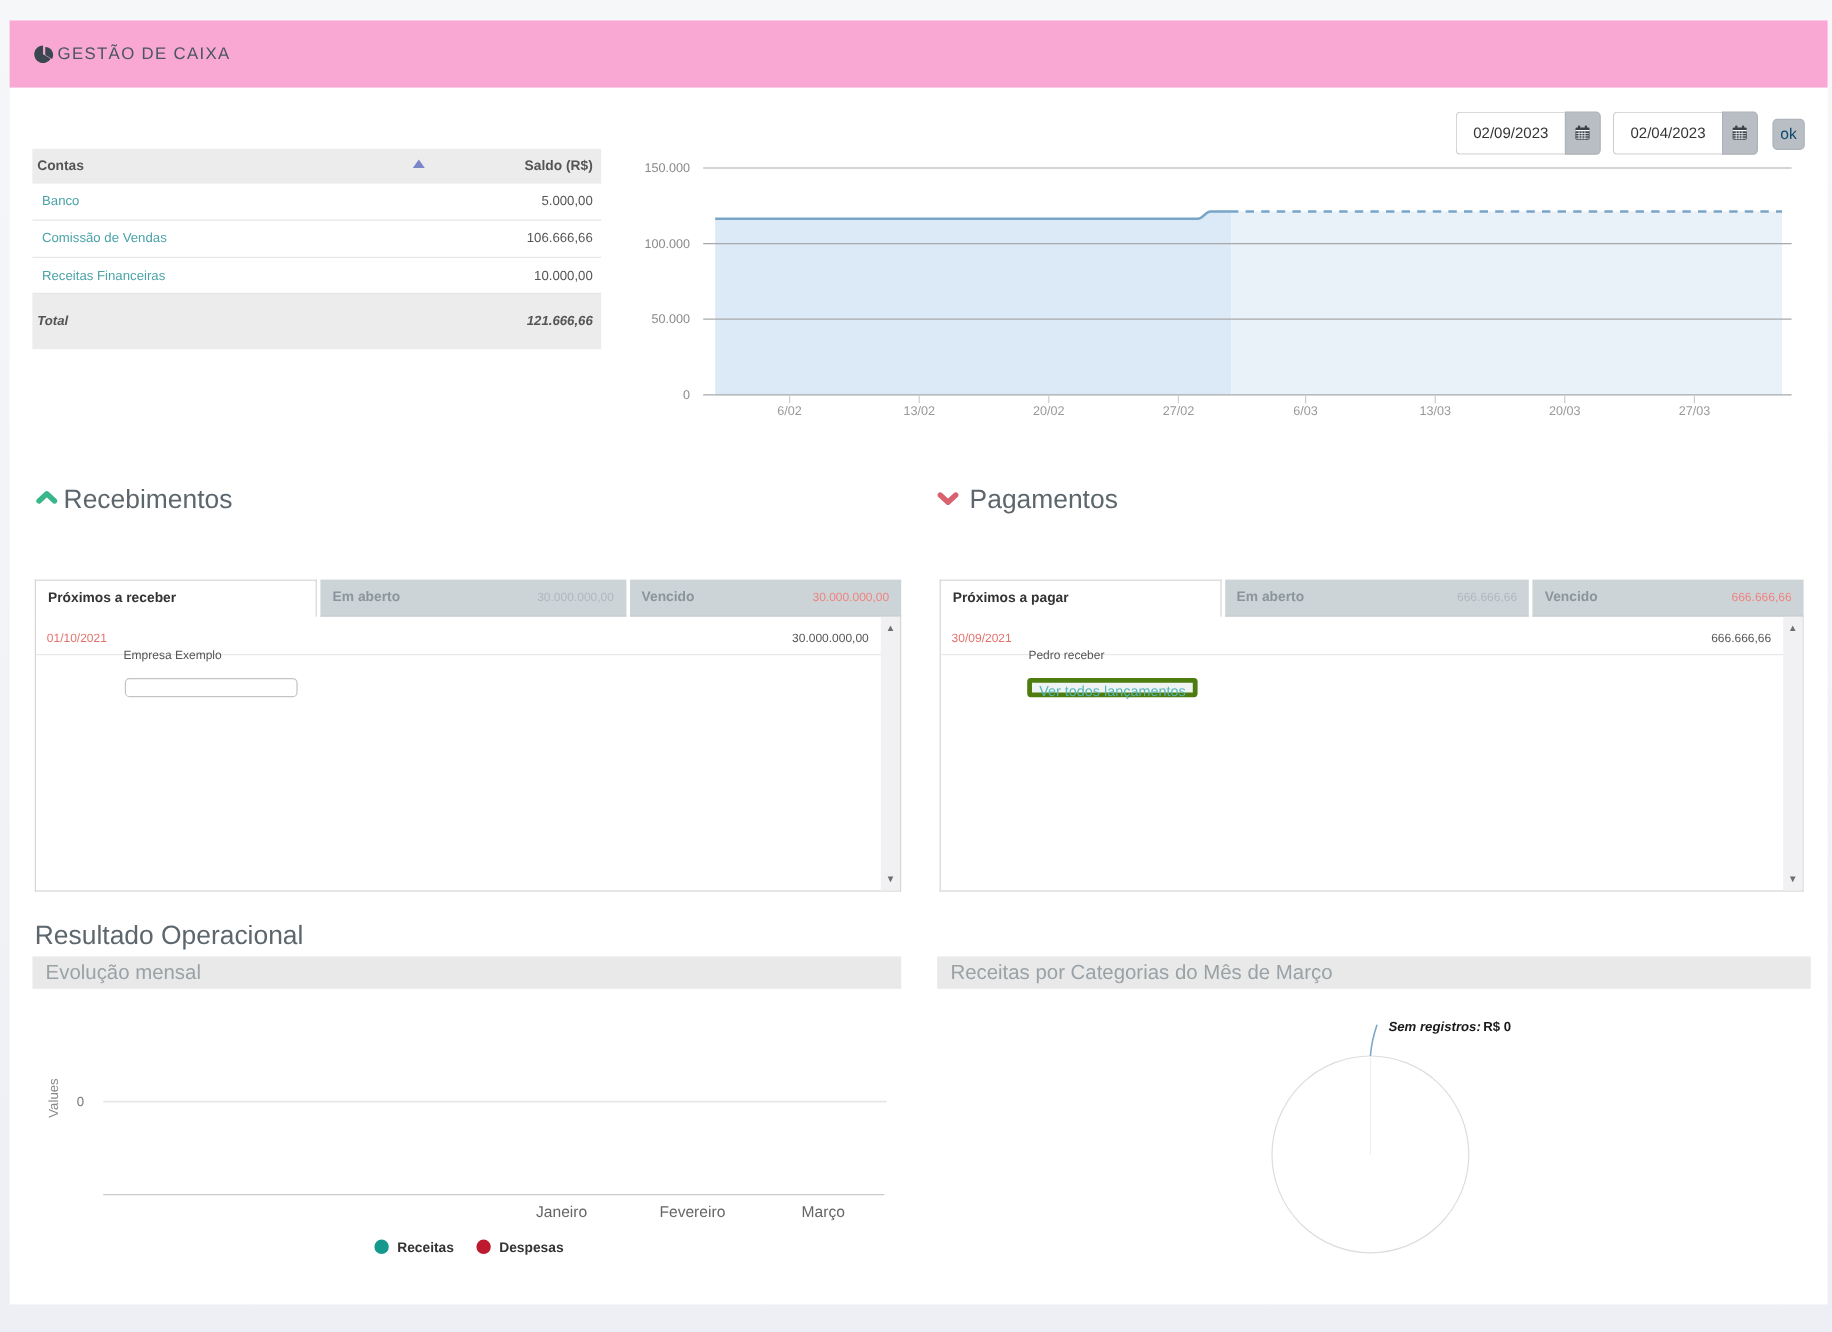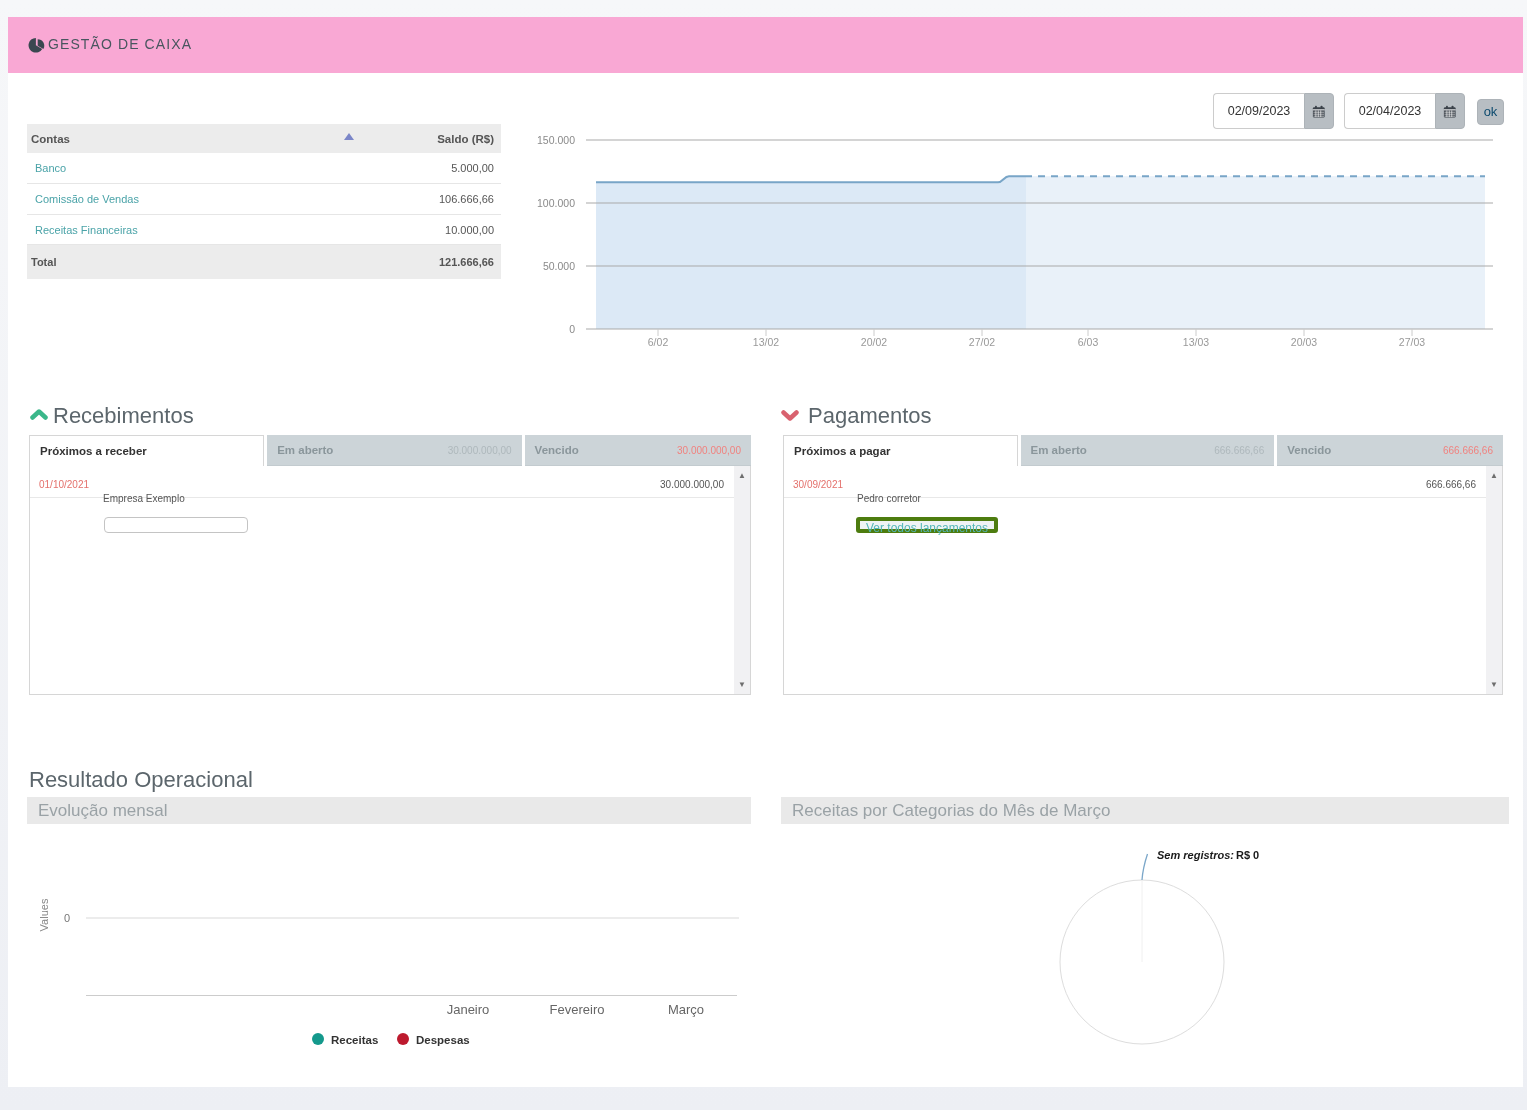--- a/index.html
+++ b/index.html
@@ -15,34 +15,34 @@
   
   .dategrp { position:absolute; top:93px; height:36px; }
   .dategrp .inp { display:inline-block; vertical-align:top; width:91px; height:36px; border:1px solid #ccc; border-right:none; border-radius:4px 0 0 4px; background:#fff; font-size:12.5px; color:#333; text-align:center; line-height:34px; }
   .dategrp .cal { display:inline-block; vertical-align:top; width:30px; height:36px; background:#b8bec3; border:1px solid #adb3b8; border-radius:0 4px 4px 0; text-align:center; line-height:36px; }
   #okbtn { position:absolute; left:1477px; top:99px; width:27px; height:26px; background:#b8bec3; border:1px solid #adb3b8; border-radius:4px; font-size:13px; color:#0c4a6e; text-align:center; line-height:24px; }
 
   
   #contas { position:absolute; left:27px; top:124px; width:474px; font-size:11px; color:#555; }
   #contas .hdr { height:29px; background:#ececec; font-weight:bold; font-size:11.5px; position:relative; }
   #contas .row { height:31px; border-bottom:1px solid #e6e6e6; position:relative; }
-  #contas .tot { height:34px; background:#ececec; font-weight:bold; position:relative; }
+  #contas .tot { height:46px; background:#ececec; font-weight:bold; position:relative;font-style:italic; }
   #contas .l { position:absolute; left:8px; top:50%; transform:translateY(-50%); }
   #contas .r { position:absolute; right:7px; top:50%; transform:translateY(-50%); }
   #contas .link { color:#4aa3a8; }
   #contas .tri { position:absolute; left:317px; top:9px; width:0; height:0; border-left:5px solid transparent; border-right:5px solid transparent; border-bottom:7px solid #7b86c8; }
 
   
   #chart1 { position:absolute; left:530px; top:130px; width:975px; height:230px; }
 
   
   .secTitle { position:absolute; font-size:22px; color:#5c666c; }
   .chev { position:absolute; width:18px; height:14px; }
   .panel { position:absolute; width:722px; }
-  .tabs { height:31px; display:flex; }
+  .tabs { height:31px; display:flex;margin-top:48px; }
   .tab { width:263px; background:#ccd4d8; border-bottom:1px solid #c3cbcf; position:relative; font-size:11.5px; margin-left:3px; }
   .tab:first-child { margin-left:0; width:243px; }
   .tab:last-child { width:234px; }
   .tab.active { background:#fff; border:1px solid #d6d6d6; border-bottom:none; }
   .tab .tl { position:absolute; left:10px; top:9px; font-weight:bold; color:#8a969b; }
   .tab.active .tl { color:#333; }
   .tab .tv { position:absolute; right:10px; top:10px; font-size:10px; color:#aeb8bc; }
   .tab .tv.red { color:#f0827f; }
   .pcontent { position:relative; height:229px; border:1px solid #d6d6d6; border-top:none; background:#fff; }
   .prow { height:32px; border-bottom:1px solid #e8e8e8; position:relative; font-size:10px; margin-right:16px; }
@@ -201,21 +201,21 @@
         <span class="tv">666.666,66</span>
       </div>
     <div class="tab">
         <span class="tl">Vencido</span>
         <span class="tv red">666.666,66</span>
       </div>
   </div>
   <div class="pcontent">
     <div class="prow">
         <span class="d">30/09/2021</span>
-        <span class="n">Pedro corretor</span>
+        <span class="n">Pedro receber</span>
         <span class="v">666.666,66</span>
       </div>
     <div style="position:absolute;left:72px;top:51px;width:142px;height:16px;border:4px solid #4d7c0f;border-radius:3px;background:#eff3f4;color:#54b7b9;font-size:12px;text-align:center;line-height:15px;">Ver todos lançamentos</div>
     <div class="sbar">
         <span class="a" style="top:5px;">▲</span>
         <span class="a" style="bottom:5px;">▼</span>
       </div>
   </div>
 </div>
 

